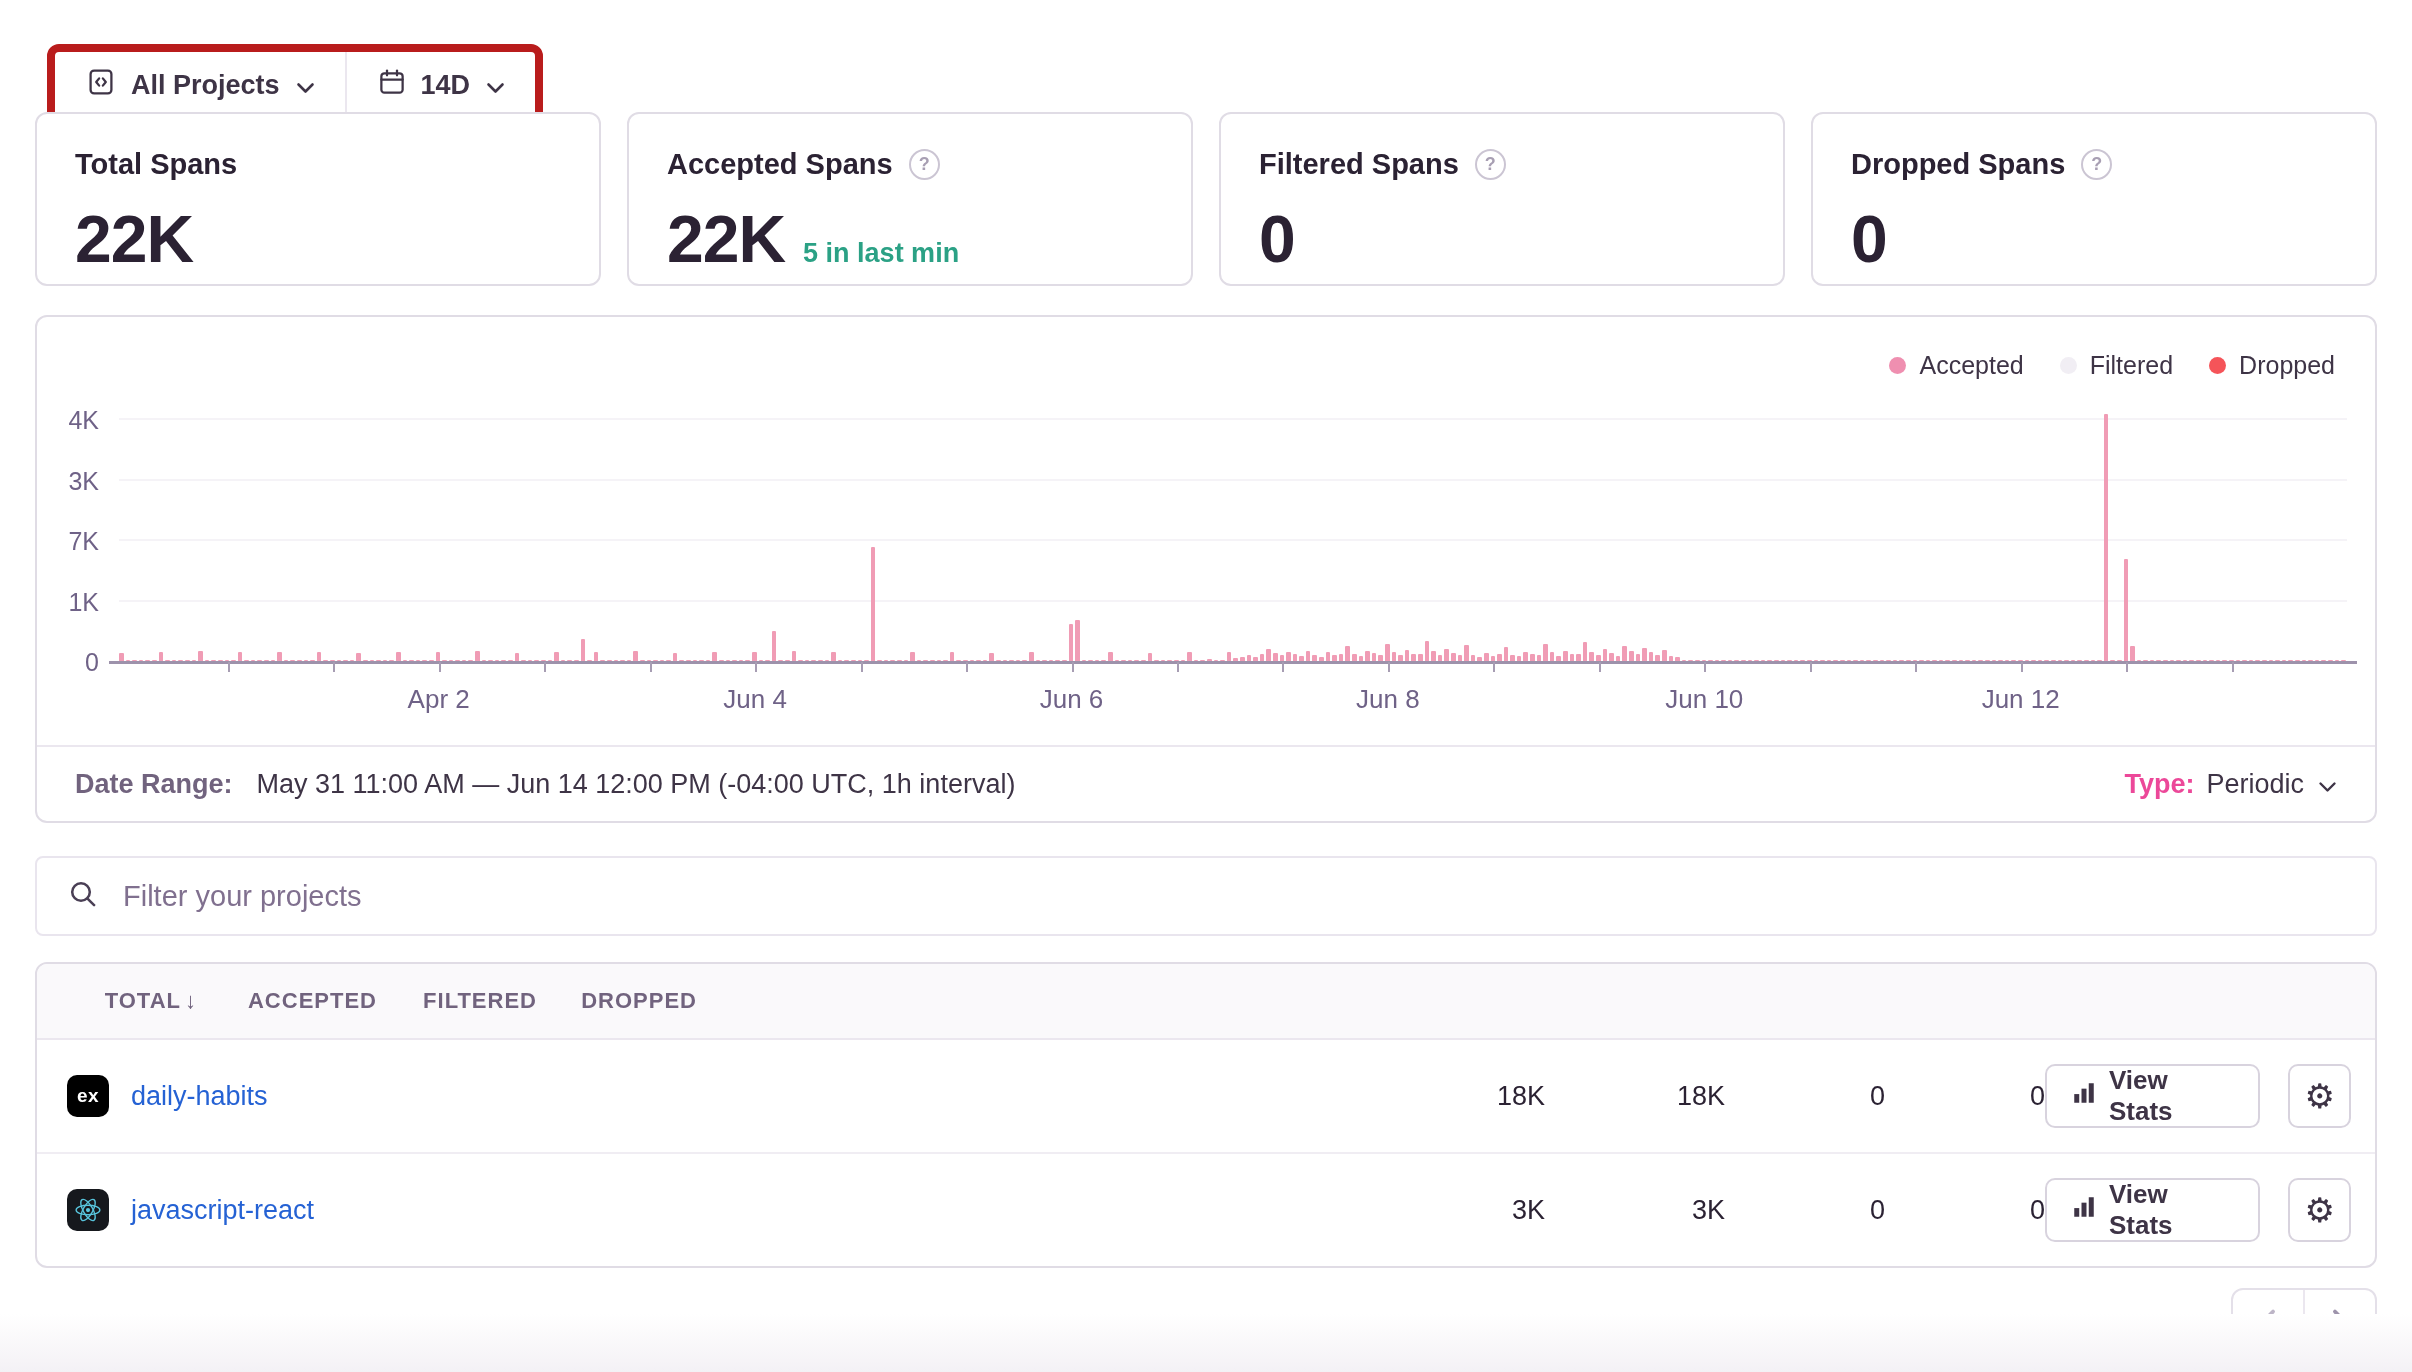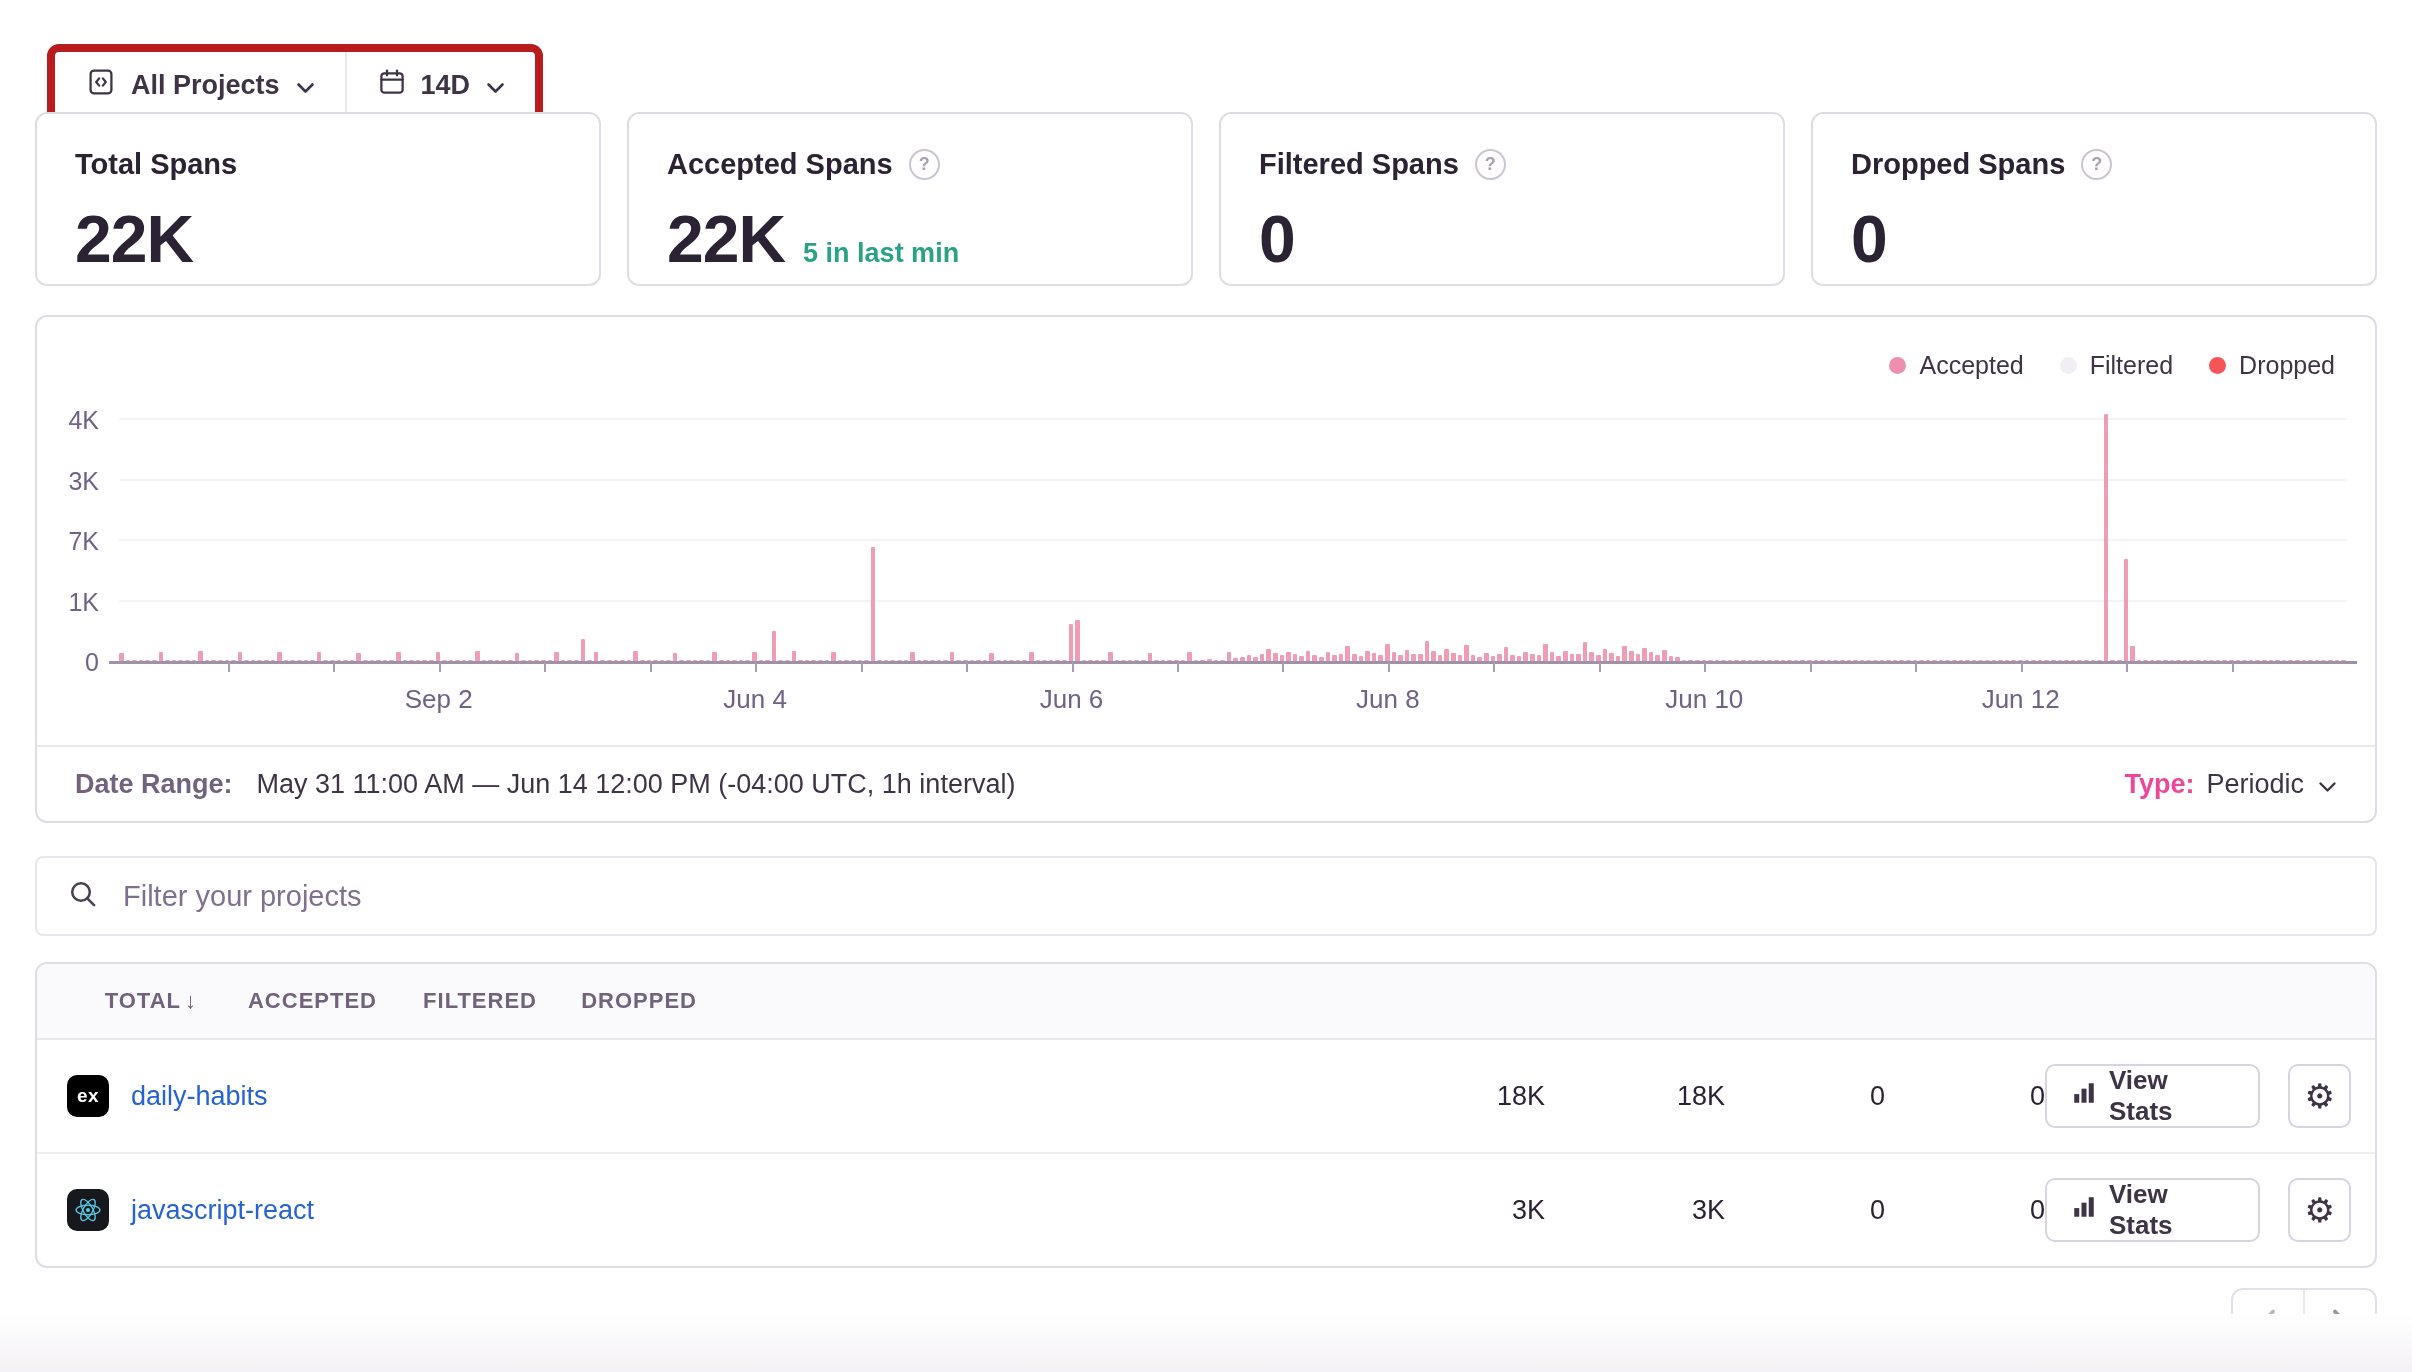--- a/index.html
+++ b/index.html
@@ -525,21 +525,21 @@
           <div class="bar" style="background: rgb(240, 156, 181); height: 2px;"></div>
           <div class="bar" style="background: rgb(240, 156, 181); height: 2px;"></div>
           <div class="bar" style="background: rgb(240, 156, 181); height: 2px;"></div>
           <div class="bar" style="background: rgb(240, 156, 181); height: 2px;"></div>
           <div class="bar" style="background: rgb(240, 156, 181); height: 2px;"></div>
           <div class="bar" style="background: rgb(240, 156, 181); height: 2px;"></div>
           <div class="bar" style="background: rgb(240, 156, 181); height: 2px;"></div>
           <div class="bar" style="background: rgb(240, 156, 181); height: 2px;"></div>
         </div>
       <div class="axis"></div>
-    <div class="xlab" style="left: 14.3491%;">Sep 2</div>
+    <div class="xlab" style="left: 14.3491%;">Apr 2</div>
         <div class="xlab" style="left: 28.5503%;">Jun 4</div>
         <div class="xlab" style="left: 42.7515%;">Jun 6</div>
         <div class="xlab" style="left: 56.9527%;">Jun 8</div>
         <div class="xlab" style="left: 71.1538%;">Jun 10</div>
         <div class="xlab" style="left: 85.355%;">Jun 12</div>
         <div class="tick" style="left: 4.88166%;"></div>
         <div class="tick" style="left: 9.61538%;"></div>
         <div class="tick" style="left: 14.3491%;"></div>
         <div class="tick" style="left: 19.0828%;"></div>
         <div class="tick" style="left: 23.8166%;"></div>

